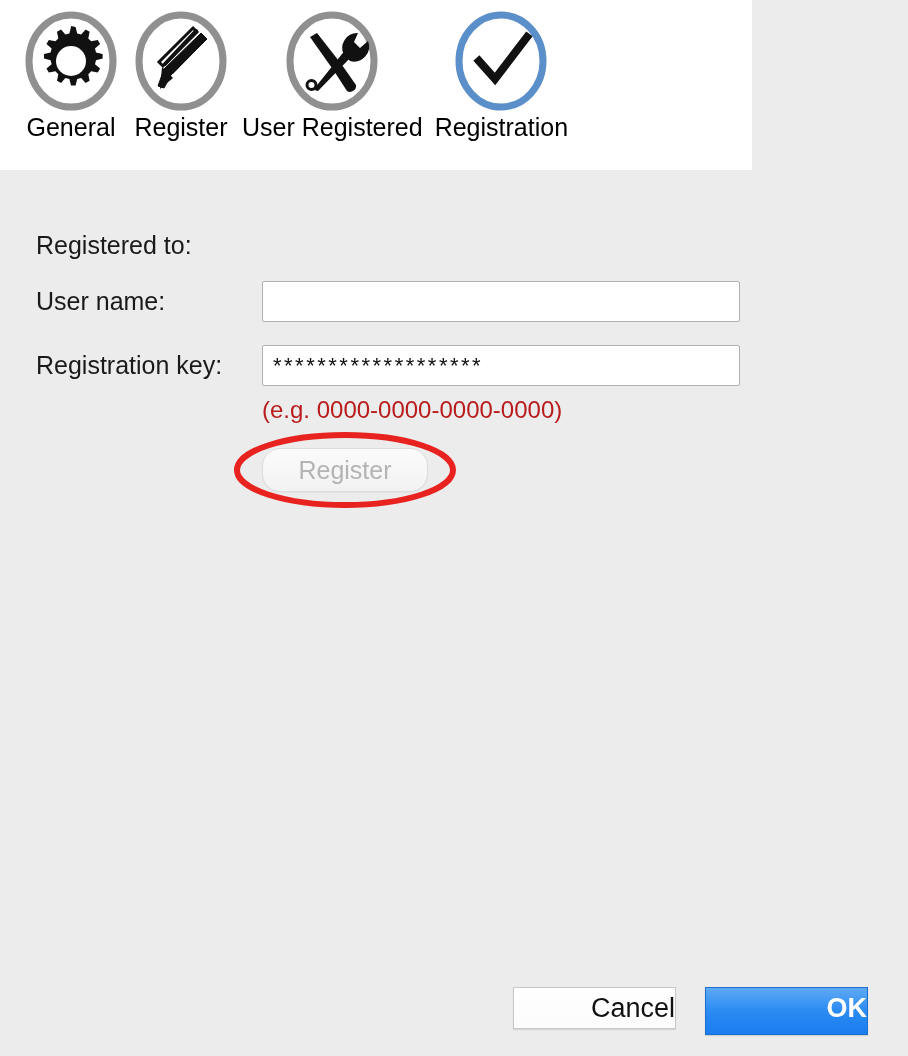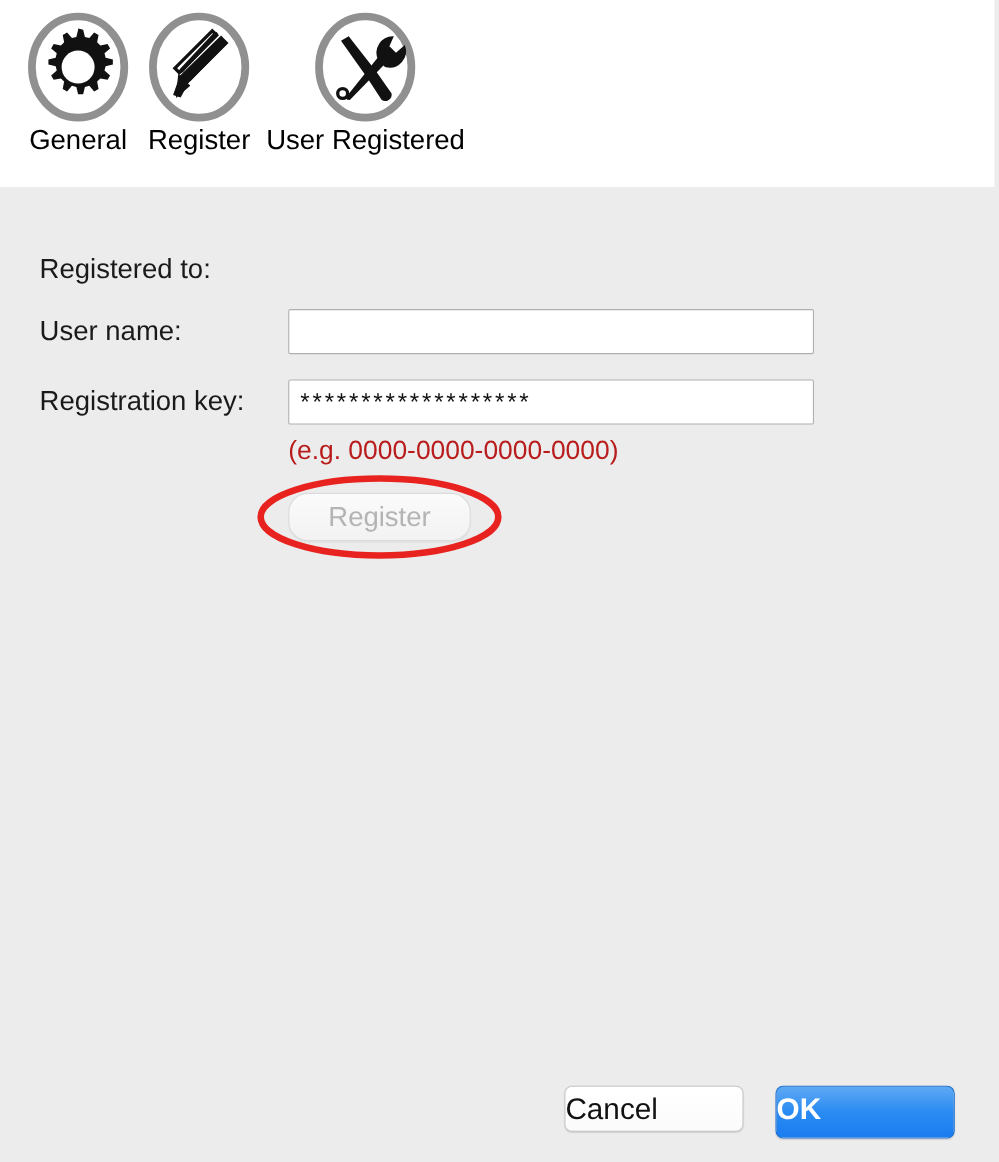--- a/index.html
+++ b/index.html
@@ -15,21 +15,21 @@
     -webkit-font-smoothing: antialiased;
     overflow: hidden;
     position: relative;
   }
 
   
   #toolbar {
     position: absolute;
     left: 0;
     top: 0;
-    width: 904px;
+    width: 752px;
     height: 170px;
     background: #ffffff;
     box-sizing: border-box;
   }
   .toolbar-items {
     position: absolute;
     left: 16px;
     top: 8px;
     display: flex;
     align-items: flex-start;
@@ -146,24 +146,24 @@
     top: 245px;
     width: 226px;
     height: 78px;
     pointer-events: none;
   }
 
   
   .dialog-button {
     position: absolute;
     box-sizing: border-box;
-    border-radius: 7px;
+    border-radius: 0;
     font-family: "Liberation Sans", sans-serif;
     font-size: 27px;
-    text-align: left;
+    text-align: right;
     cursor: default;
   }
   #cancel-button {
     left: 513px;
     top: 801px;
     width: 163px;
     height: 42px;
     line-height: 40px;
     background: linear-gradient(to bottom, #ffffff 0%, #fbfbfb 100%);
     border: 1px solid #c8c8c8;
@@ -234,20 +234,29 @@
             <path d="M50 62 L58 56 L72 76 a6 6 0 0 1 -9 6 Z"></path>
             <circle cx="27.5" cy="76" r="4.5" fill="none" stroke="#111111" stroke-width="3"></circle>
             <path d="M30 80 L62 40 L69 46 L34 82 a5 5 0 0 1 -4 -2 Z"></path>
             <path d="M74 24 a15 15 0 0 0 -14 22 l6 6 a15 15 0 0 0 18 -20 l-8 7 -6 -6 z"></path>
           </g>
         </svg>
       </div>
       <div class="tab-label">User Registered</div>
     </div>
 
+    <div class="tab-item">
+      <div class="tab-icon-wrap">
+        <svg width="96" height="104" viewBox="0 0 96 104">
+          <ellipse cx="48" cy="52" rx="42" ry="46" fill="none" stroke="#5b8fc9" stroke-width="7"></ellipse>
+          <path d="M26 52 L42 70 L74 28" fill="none" stroke="#111111" stroke-width="8" stroke-linecap="square" stroke-linejoin="miter"></path>
+        </svg>
+      </div>
+      <div class="tab-label">Registration</div>
+    </div>
 
   </div>
 </div>
 
 <div id="content">
 
   <div class="form-row" id="row-registered-to">
     <span class="form-label">Registered to:</span>
   </div>
 

